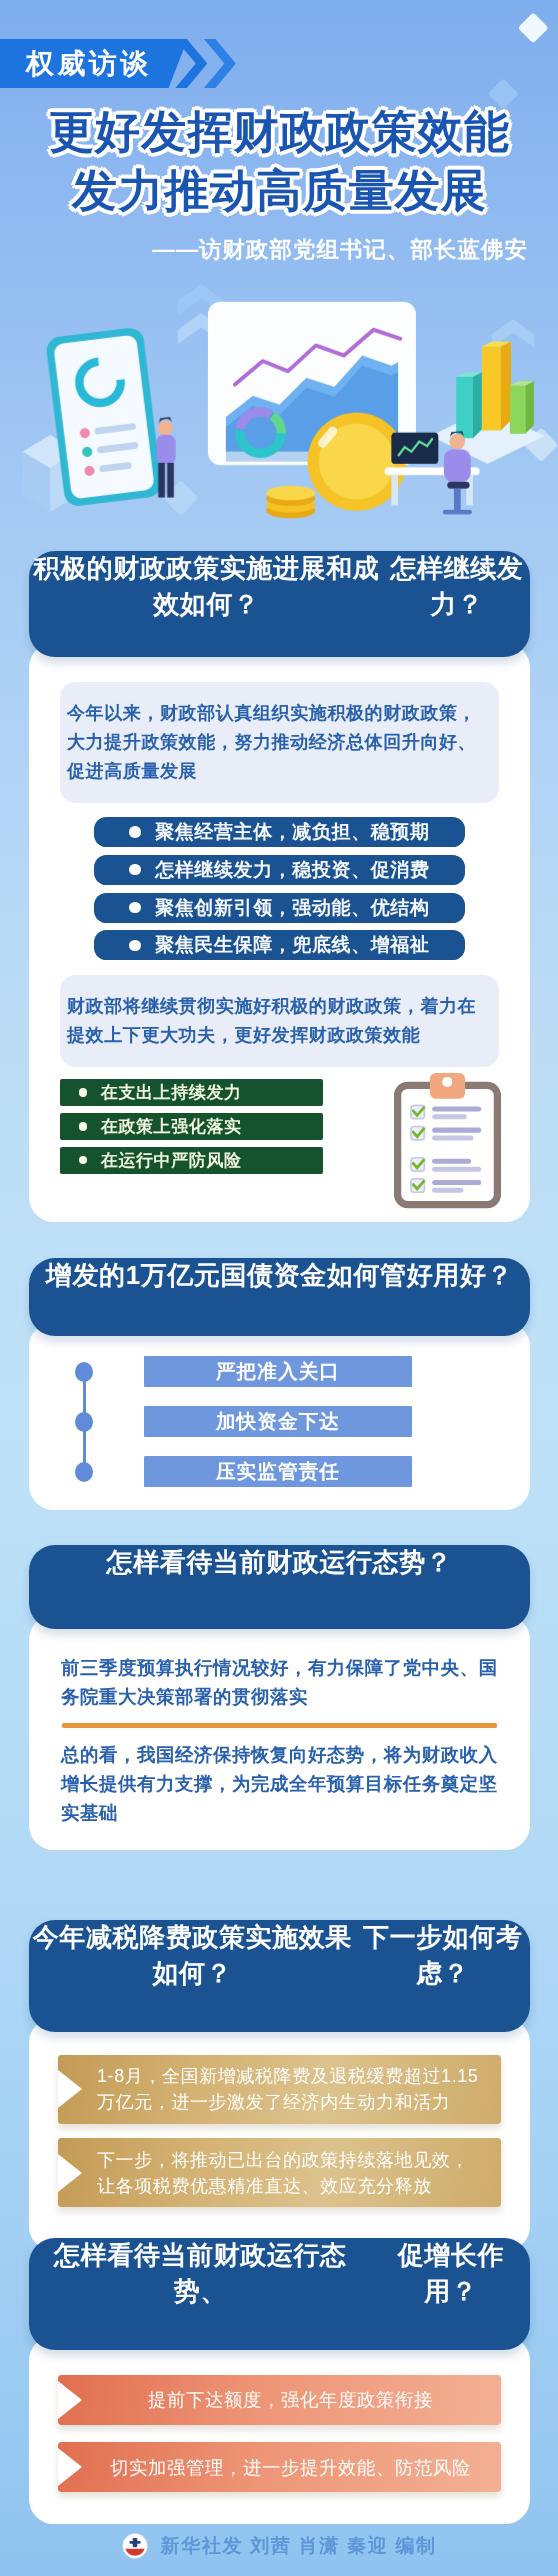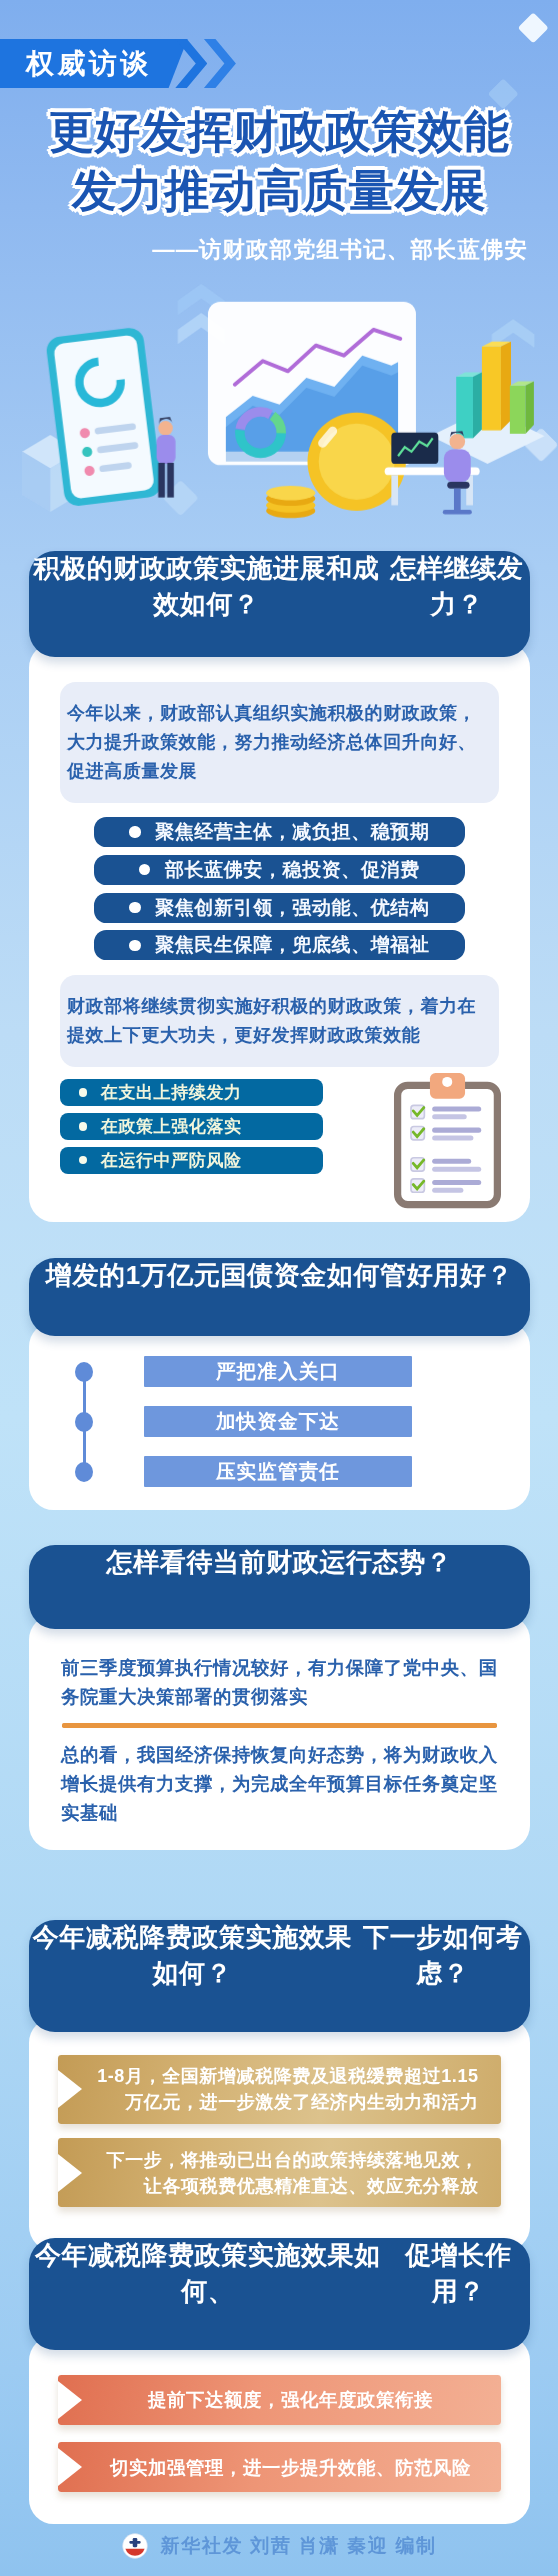--- a/index.html
+++ b/index.html
@@ -30,38 +30,38 @@
     font-weight:800;font-size:26px;line-height:1.38;letter-spacing:0.6px;
     box-shadow:0 5.6px 10px rgba(23,66,120,.18);}
   .panel{position:relative;z-index:1;background:#FFFFFF;border-radius:24.6px;margin-top:-14.5px;
     box-sizing:border-box;}
   .lightcard{background:#E8EDF8;border-radius:15.6px;padding:17px 7px;
     color:#2A61AC;font-size:18px;line-height:29px;font-weight:700;letter-spacing:0.6px;}
   .pill-blue{height:30px;width:371px;margin:0 auto;background:#1A5292;border-radius:12.3px;
     display:flex;align-items:center;justify-content:center;gap:14.5px;
     color:#F5F9FF;font-size:19px;font-weight:800;letter-spacing:0.6px;}
   .dot-w{width:11.2px;height:11.2px;border-radius:50%;background:#FFFFFF;flex:0 0 auto;}
-  .pill-green{height:27px;width:263px;background:#0369a1;border-radius:8px;
+  .pill-green{height:27px;width:263px;background:#14532d;border-radius:2px;
     display:flex;align-items:center;gap:13.4px;padding:0 0 0 19px;box-sizing:border-box;
     color:#F2F6DC;font-size:17px;font-weight:700;letter-spacing:0.6px;}
   .dot-g{width:8.4px;height:8.4px;border-radius:50%;background:#F7FAEA;flex:0 0 auto;}
   .clipboard{position:absolute;right:28px;bottom:12.3px;width:109px;height:136px;}
   
   .timeline{position:relative;padding:34px 0 0 0;}
   .rail{position:absolute;left:54px;top:48px;width:3.4px;height:102px;background:#5F8BD8;border-radius:1.7px;}
   .tl-row{position:relative;height:31px;margin-bottom:19px;}
   .tl-dot{position:absolute;left:46px;top:6.1px;width:18px;height:20px;border-radius:50%;background:#5F8BD8;}
   .tl-pill{position:absolute;left:115px;top:0;width:268px;height:31px;background:#6E97DD;border-radius:1px;
     display:flex;align-items:center;justify-content:center;color:#FFF;font-size:19.6px;font-weight:700;letter-spacing:1.1px;}
   
   .para{color:#2A61AC;font-size:18.4px;line-height:29px;font-weight:700;letter-spacing:0.6px;}
   .divider{height:5px;background:#E8953F;border-radius:1.7px;margin:12.3px 1.1px;}
   
   .ribbon{position:relative;border-radius:3.4px;display:flex;align-items:center;justify-content:center;
-    text-align:right;color:#FFF;font-weight:700;letter-spacing:0.6px;
+    text-align:left;color:#FFF;font-weight:400;letter-spacing:0.6px;
     box-shadow:0 4.5px 7.8px rgba(120,90,40,.18);}
   .ribbon::before{content:"";position:absolute;left:0;top:50%;transform:translateY(-50%);
     border-left:24.6px solid #FFFFFF;border-top:19px solid transparent;border-bottom:19px solid transparent;}
   .ribbon-gold{background:linear-gradient(100deg,#C39B55 0%,#D3B172 30%,#DCC28C 60%,#CEAC6B 100%);
     min-height:60px;font-size:18px;line-height:26px;padding:4.5px 22.4px 4.5px 39px;}
   .ribbon-coral{background:linear-gradient(100deg,#E06F50 0%,#EE9576 45%,#F3B094 100%);
     min-height:46px;font-size:18.4px;padding:2.2px 17px 2.2px 39px;}
   
   .footer{position:absolute;top:2533px;left:0;width:559px;display:flex;align-items:center;
     justify-content:center;gap:12.3px;}
@@ -175,21 +175,21 @@
     <div class="panel" style="height:579px;padding:39px 31px 17px;">
       <div class="lightcard">今年以来，财政部认真组织实施积极的财政政策，大力提升政策效能，努力推动经济总体回升向好、促进高质量发展</div>
 
       <div style="display:flex;flex-direction:column;gap:7.8px;margin-top:14.5px;">
         <div class="pill-blue">
           <span class="dot-w"></span>
           <span>聚焦经营主体，减负担、稳预期</span>
         </div>
         <div class="pill-blue">
           <span class="dot-w"></span>
-          <span>部长蓝佛安，稳投资、促消费</span>
+          <span>怎样继续发力，稳投资、促消费</span>
         </div>
         <div class="pill-blue">
           <span class="dot-w"></span>
           <span>聚焦创新引领，强动能、优结构</span>
         </div>
         <div class="pill-blue">
           <span class="dot-w"></span>
           <span>聚焦民生保障，兜底线、增福祉</span>
         </div>
       </div>
@@ -283,21 +283,21 @@
       <div>下一步如何考虑？</div>
     </div>
     <div class="panel" style="height:233px;padding:37px 29px 17px;">
       <div class="ribbon ribbon-gold">1-8月，全国新增减税降费及退税缓费超过1.15万亿元，进一步激发了经济内生动力和活力</div>
       <div class="ribbon ribbon-gold" style="margin-top:14.5px;">下一步，将推动已出台的政策持续落地见效，让各项税费优惠精准直达、效应充分释放</div>
     </div>
   </div>
 
   <div class="section" style="top:2238px;">
     <div class="qbanner" style="height:112px;">
-      <div>今年减税降费政策实施效果如何、</div>
+      <div>怎样看待当前财政运行态势、</div>
       <div>促增长作用？</div>
     </div>
     <div class="panel" style="height:188px;padding:39px 29px 17px;">
       <div class="ribbon ribbon-coral">提前下达额度，强化年度政策衔接</div>
       <div class="ribbon ribbon-coral" style="margin-top:17px;">切实加强管理，进一步提升效能、防范风险</div>
     </div>
   </div>
 
   <div class="footer">
     <svg width="26" height="26" viewBox="0 0 46 46">

